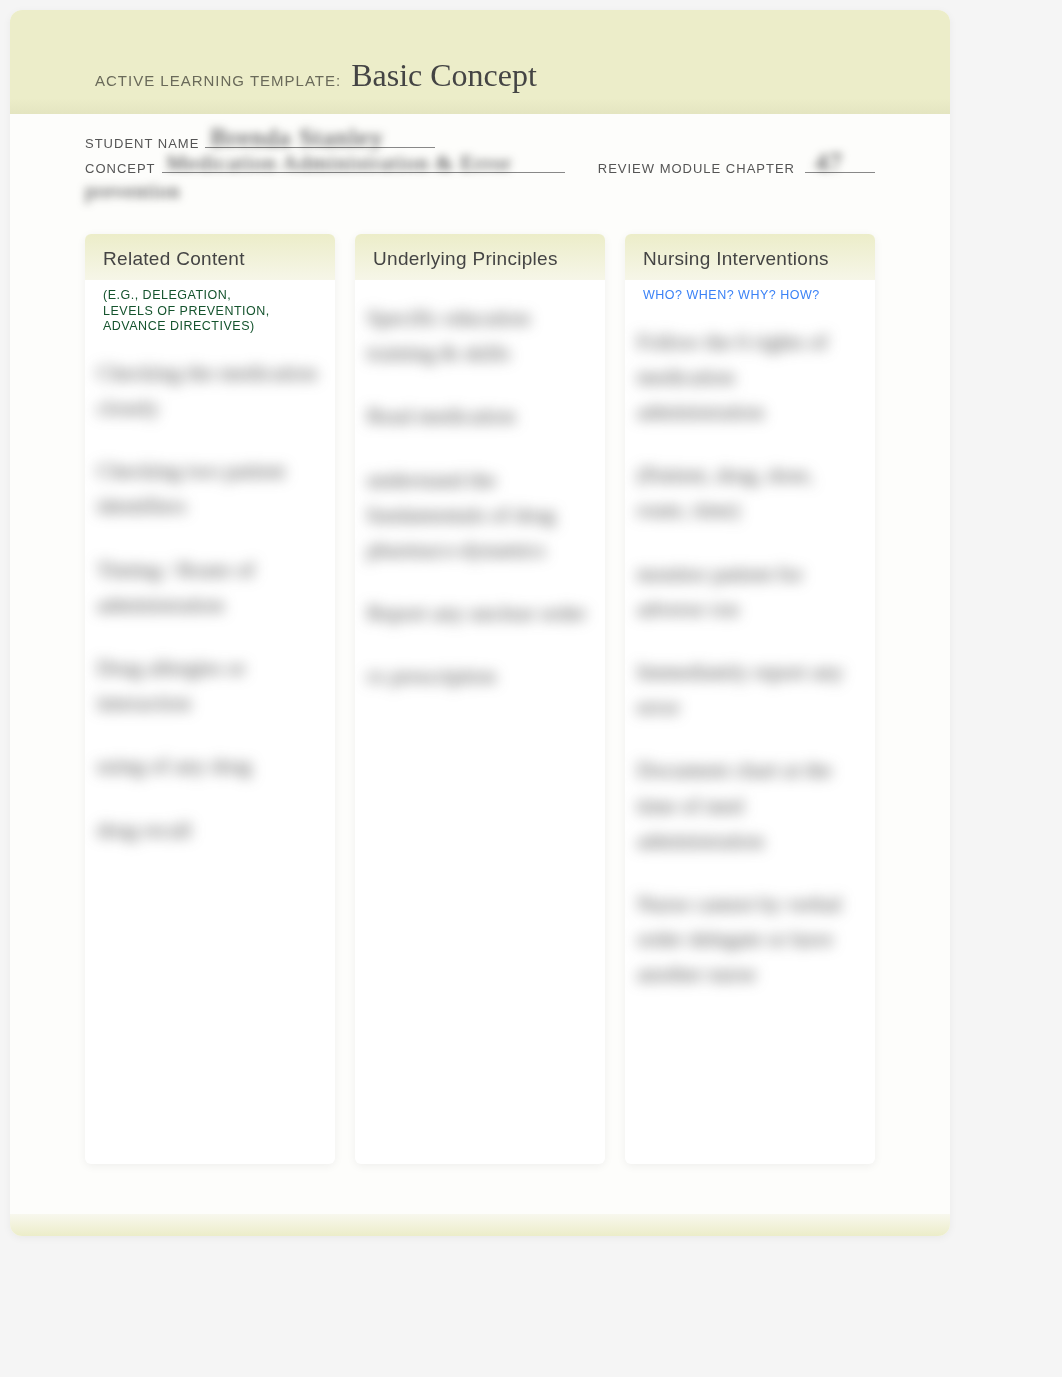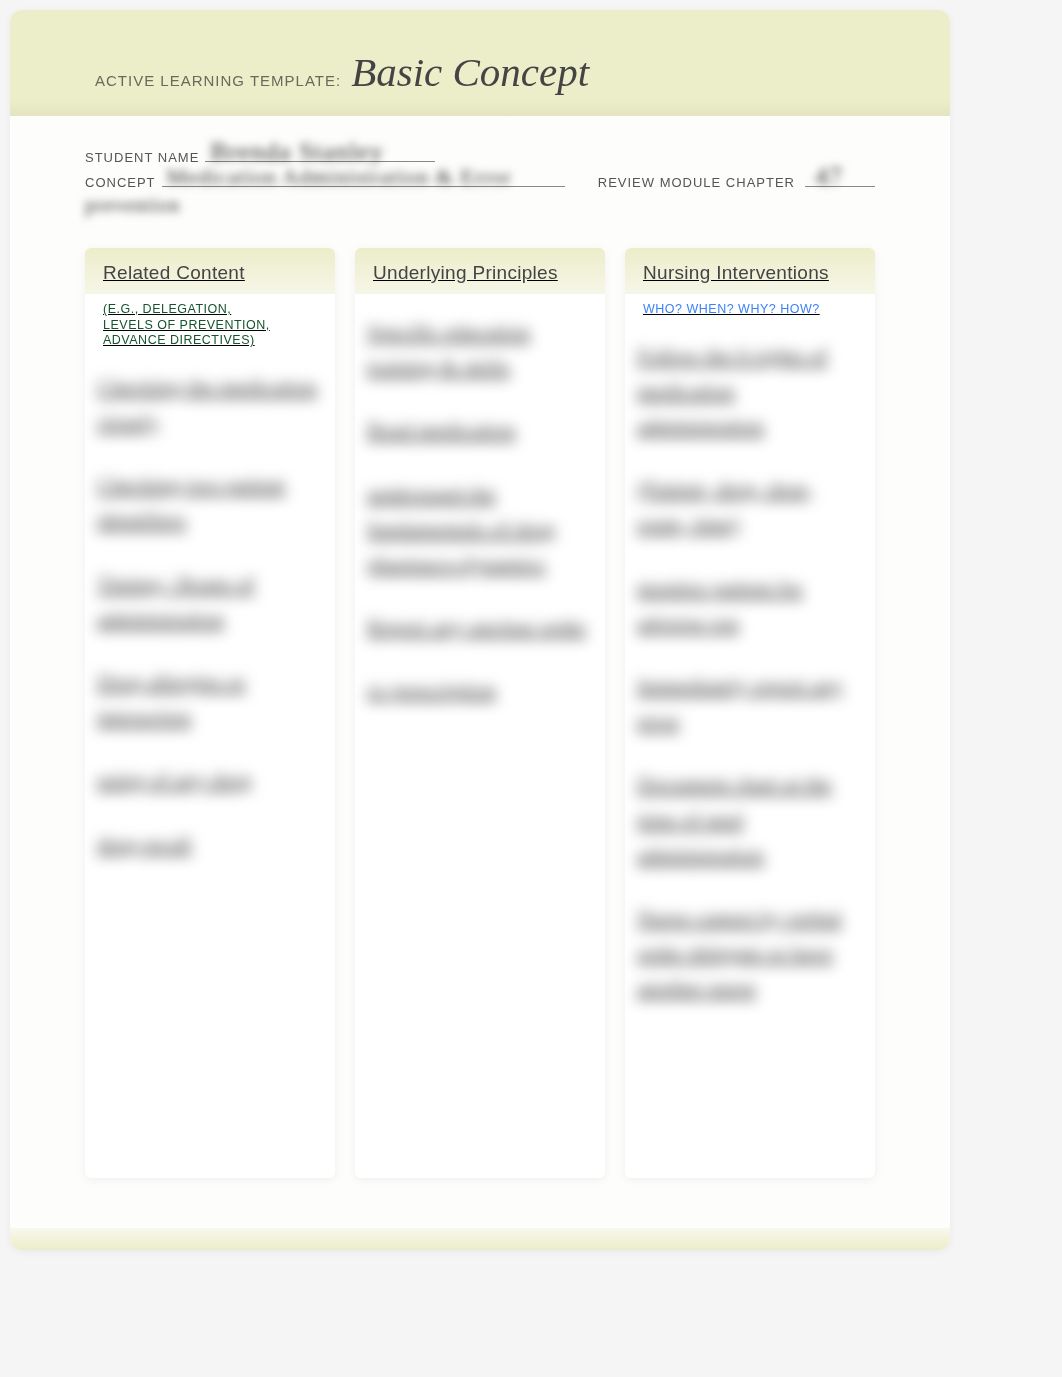--- a/index.html
+++ b/index.html
@@ -27,27 +27,26 @@
   .header-prefix {
     font-family: Arial, Helvetica, sans-serif;
     font-size: 15px;
     letter-spacing: 1px;
     color: #6a6a5a;
     margin-right: 10px;
     margin-top: 32px;
   }
   .header-title {
     font-family: Georgia, serif;
-    font-style: italic;
-    font-size: 41px;
+    font-size: 32px;
     color: #444;
     font-weight: normal;
   }
   .form-area {
-    padding: 32px 75px 10px 75px;
+    padding: 20px 75px 10px 75px;
     font-family: Arial, Helvetica, sans-serif;
     font-size: 13px;
     letter-spacing: 1px;
     color: #555;
   }
   .form-row {
     display: flex;
     align-items: baseline;
     margin-bottom: 8px;
   }
@@ -62,21 +61,20 @@
     position: absolute;
     filter: blur(4px);
     color: #333;
     font-family: 'Comic Sans MS', cursive;
     white-space: nowrap;
   }
   .columns {
     display: flex;
     gap: 20px;
     padding: 20px 75px 50px 75px;
-    text-decoration: underline;
   }
   .card {
     flex: 1;
     background: #fff;
     border-radius: 6px;
     box-shadow: 0 2px 10px rgba(0,0,0,0.06);
     overflow: hidden;
     min-height: 930px;
     position: relative;
   }

